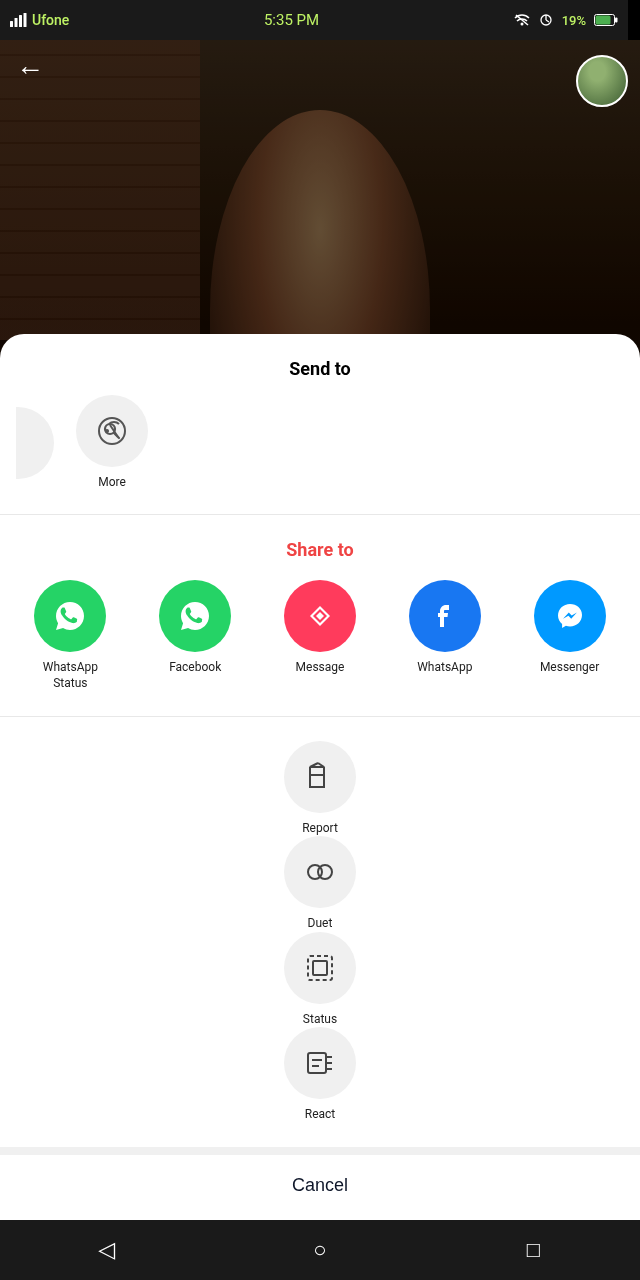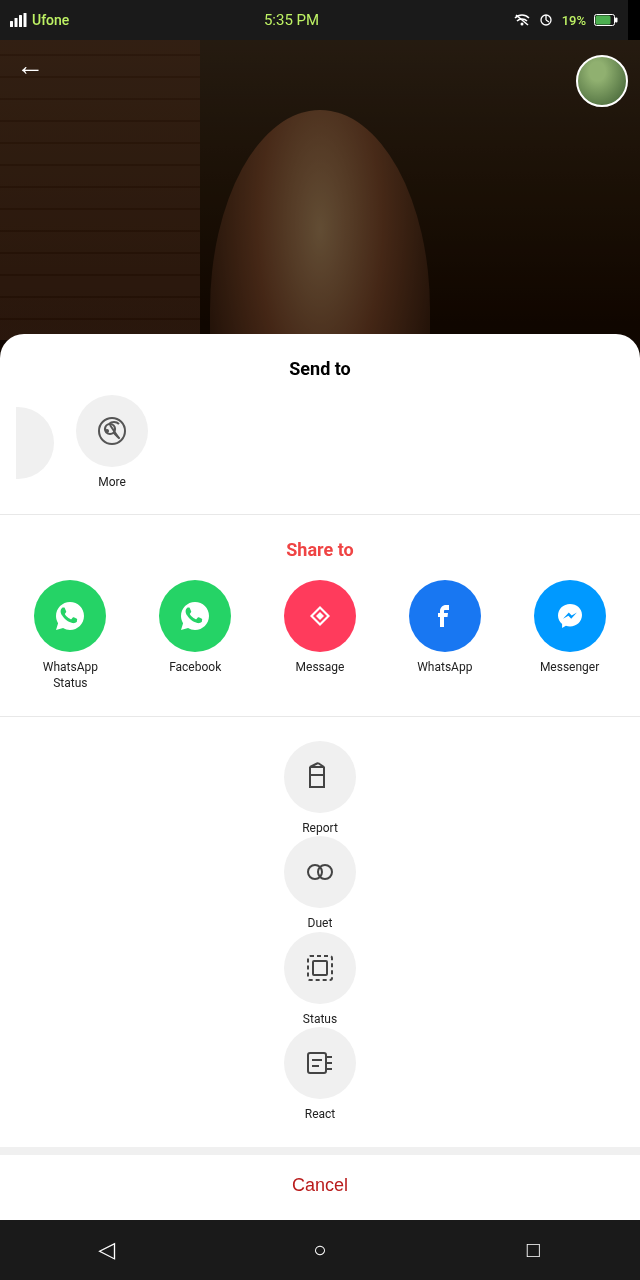--- a/index.html
+++ b/index.html
@@ -173,21 +173,21 @@
     
     .cancel-divider {
       height: 8px;
       background: #f0f0f0;
     }
     .cancel-btn {
       width: 100%;
       padding: 20px 0;
       text-align: center;
       font-size: 18px;
-      color: #b91c1c;
+      color: #0f172a;
       font-weight: 500;
       background: #fff;
       border: none;
       cursor: pointer;
     }
 
     
     .nav-bar {
       position: absolute;
       bottom: 0; left: 0; right: 0;

